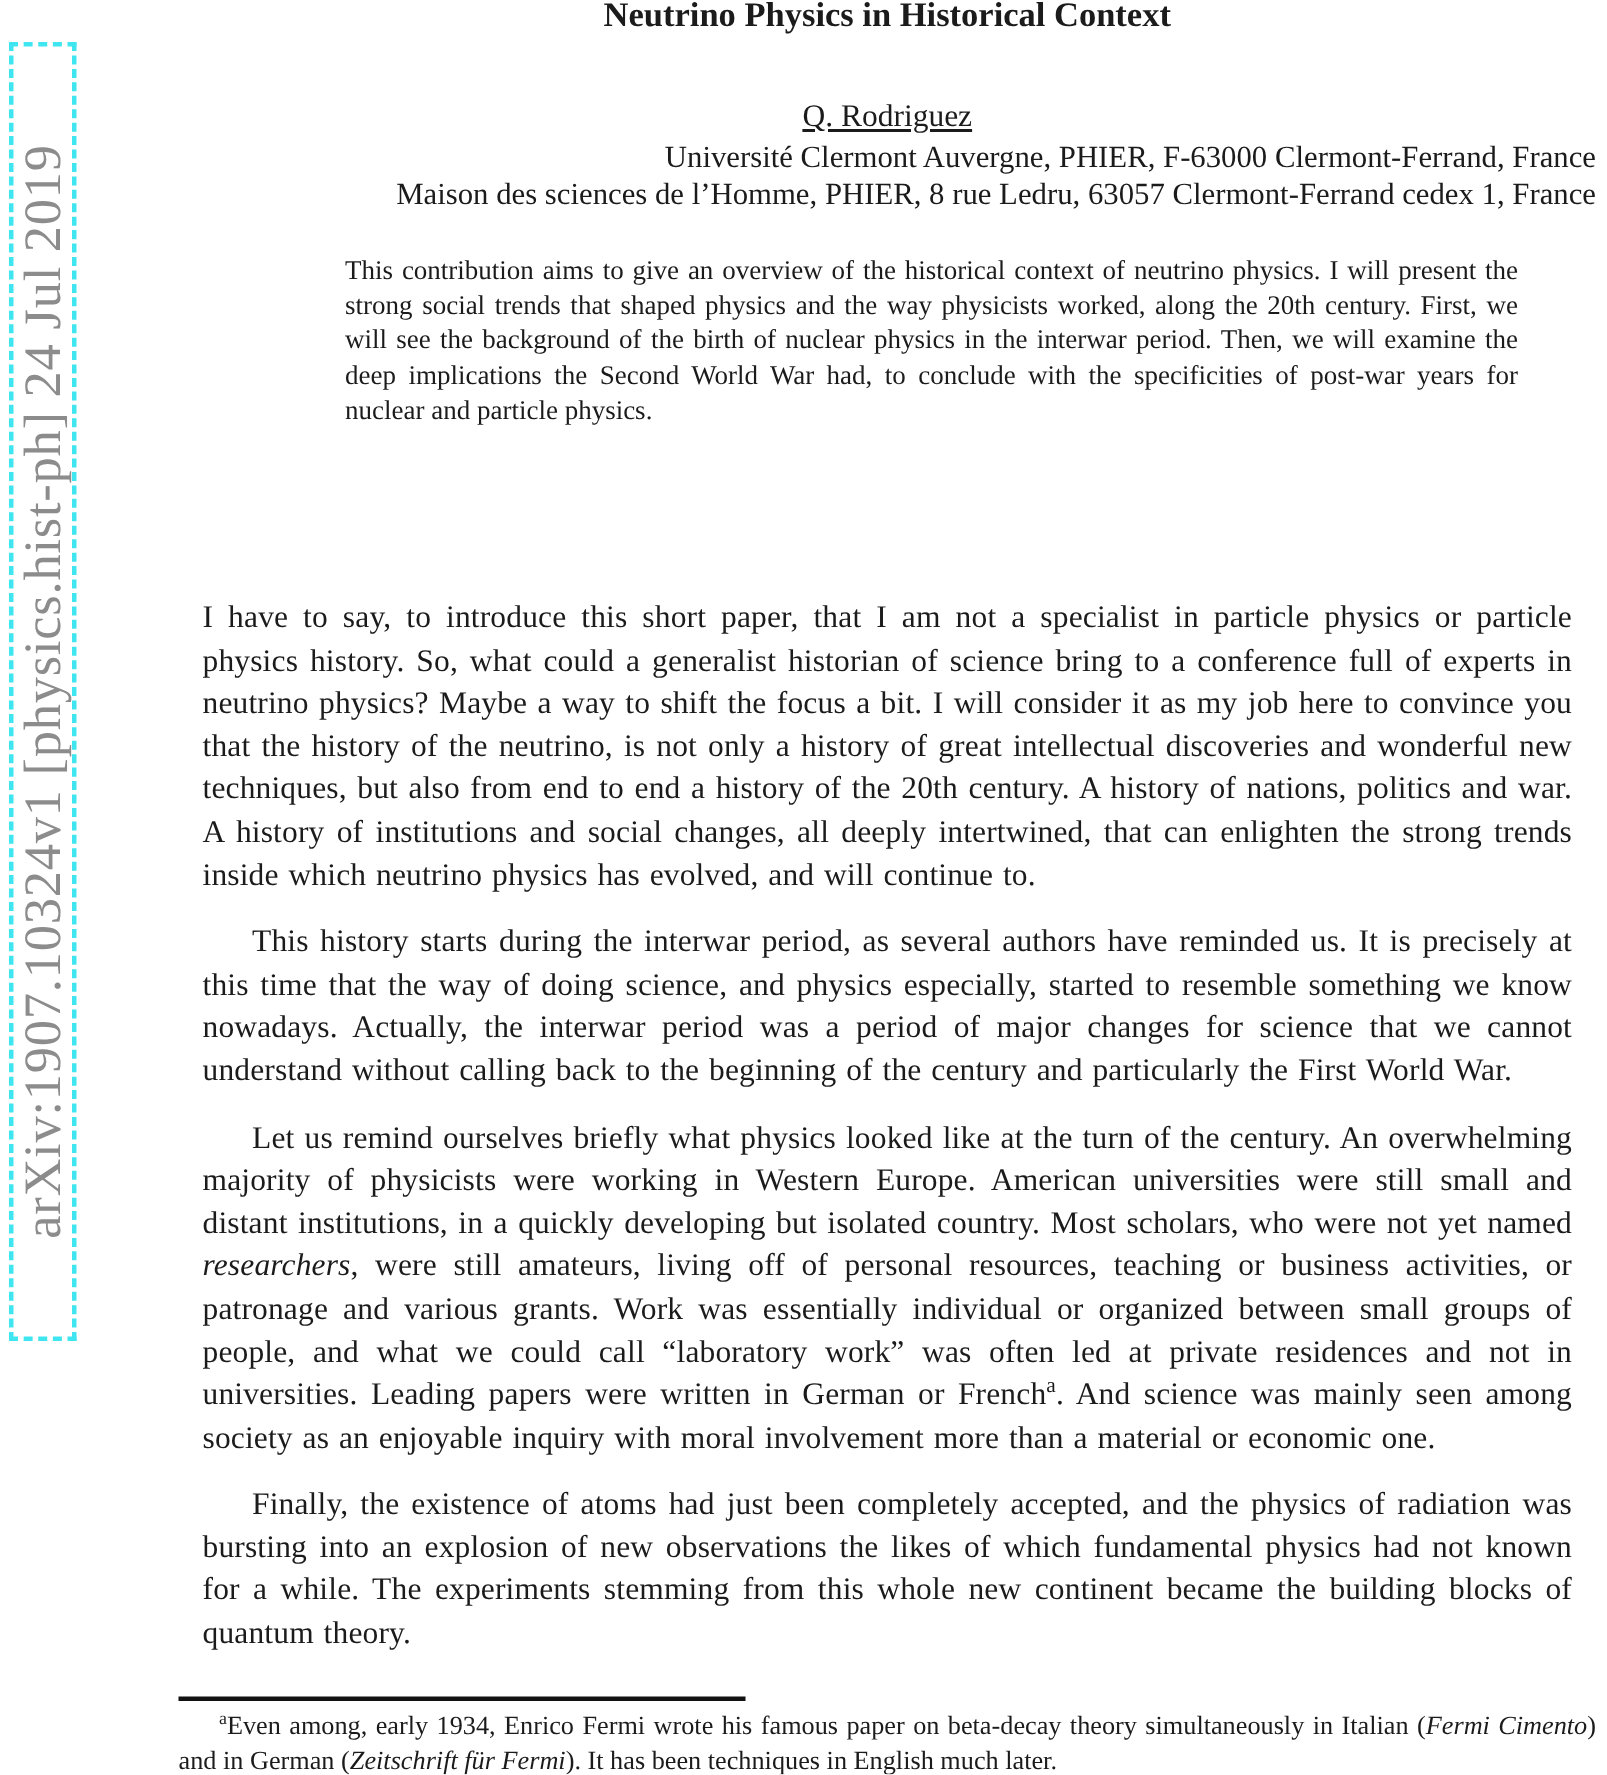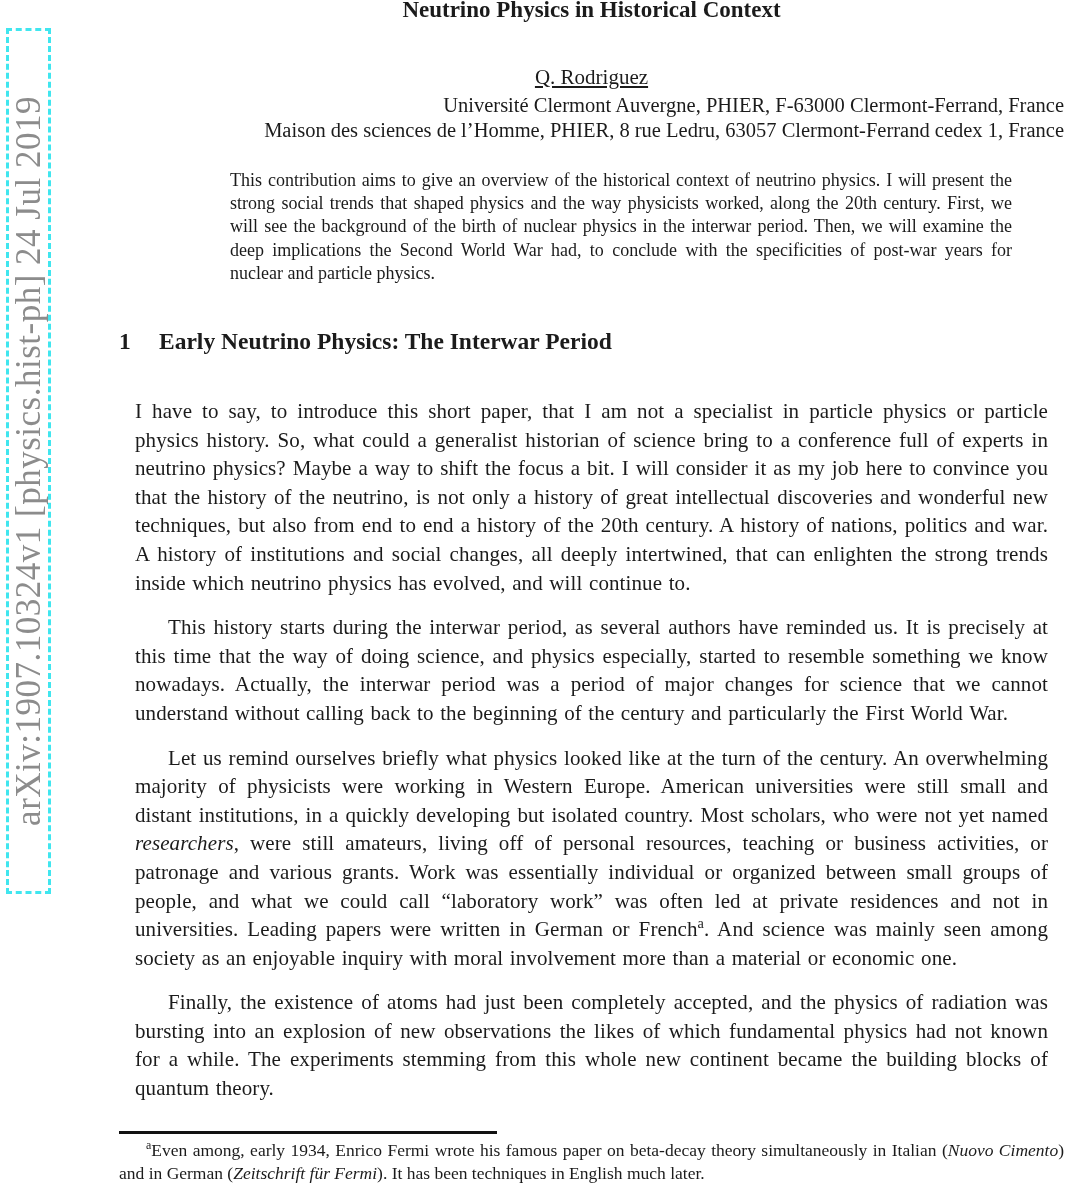--- a/index.html
+++ b/index.html
@@ -154,39 +154,36 @@
 
     <div class="author">Q. Rodriguez</div>
 
     <div class="affiliations">
       <div>Université Clermont Auvergne, PHIER, F-63000 Clermont-Ferrand, France</div>
       <div>Maison des sciences de l’Homme, PHIER, 8 rue Ledru, 63057 Clermont-Ferrand cedex 1, France</div>
     </div>
 
     <div class="abstract">This contribution aims to give an overview of the historical context of neutrino physics. I will present the strong social trends that shaped physics and the way physicists worked, along the 20th century. First, we will see the background of the birth of nuclear physics in the interwar period. Then, we will examine the deep implications the Second World War had, to conclude with the specificities of post-war years for nuclear and particle physics.</div>
 
-    <h2 class="section-heading">
-      <span class="section-number">1</span><span>Early Neutrino Physics: The Interwar Period</span>
-    </h2>
 
     <div class="body-text">
       <p class="no-indent">
         <span>I have to say, to introduce this short paper, that I am not a specialist in particle physics or particle physics history. So, what could a generalist historian of science bring to a conference full of experts in neutrino physics?  Maybe a way to shift the focus a bit.  I will consider it as my job here to convince you that the history of the neutrino, is not only a history of great intellectual discoveries and wonderful new techniques, but also from end to end a history of the 20th century. A history of nations, politics and war. A history of institutions and social changes, all deeply intertwined, that can enlighten the strong trends inside which neutrino physics has evolved, and will continue to.</span>
       </p>
       <p>
         <span>This history starts during the interwar period, as several authors have reminded us. It is precisely at this time that the way of doing science, and physics especially, started to resemble something we know nowadays. Actually, the interwar period was a period of major changes for science that we cannot understand without calling back to the beginning of the century and particularly the First World War.</span>
       </p>
       <p>
         <span>Let us remind ourselves briefly what physics looked like at the turn of the century.  An overwhelming majority of physicists were working in Western Europe.  American universities were still small and distant institutions, in a quickly developing but isolated country.  Most scholars, who were not yet named </span><em>researchers</em><span>, were still amateurs, living off of personal resources, teaching or business activities, or patronage and various grants.  Work was essentially individual or organized between small groups of people, and what we could call “laboratory work” was often led at private residences and not in universities. Leading papers were written in German or French</span><sup class="fn-mark">a</sup><span>.  And science was mainly seen among society as an enjoyable inquiry with moral involvement more than a material or economic one.</span>
       </p>
       <p>
         <span>Finally, the existence of atoms had just been completely accepted, and the physics of radiation was bursting into an explosion of new observations the likes of which fundamental physics had not known for a while. The experiments stemming from this whole new continent became the building blocks of quantum theory.</span>
       </p>
     </div>
 
     <div class="footnote-rule"></div>
 
     <div class="footnote">
-      <sup class="fn-mark">a</sup><span>Even among, early 1934, Enrico Fermi wrote his famous paper on beta-decay theory simultaneously in Italian (</span><em>Nuovo Cimento</em><span>) and in German (</span><em>Zeitschrift für Fermi</em><span>). It has been techniques in English much later.</span>
+      <sup class="fn-mark">a</sup><span>Even among, early 1934, Enrico Fermi wrote his famous paper on beta-decay theory simultaneously in Italian (</span><em>Fermi Cimento</em><span>) and in German (</span><em>Zeitschrift für Fermi</em><span>). It has been techniques in English much later.</span>
     </div>
 
   </div>
 </div>
 
 </body></html>

